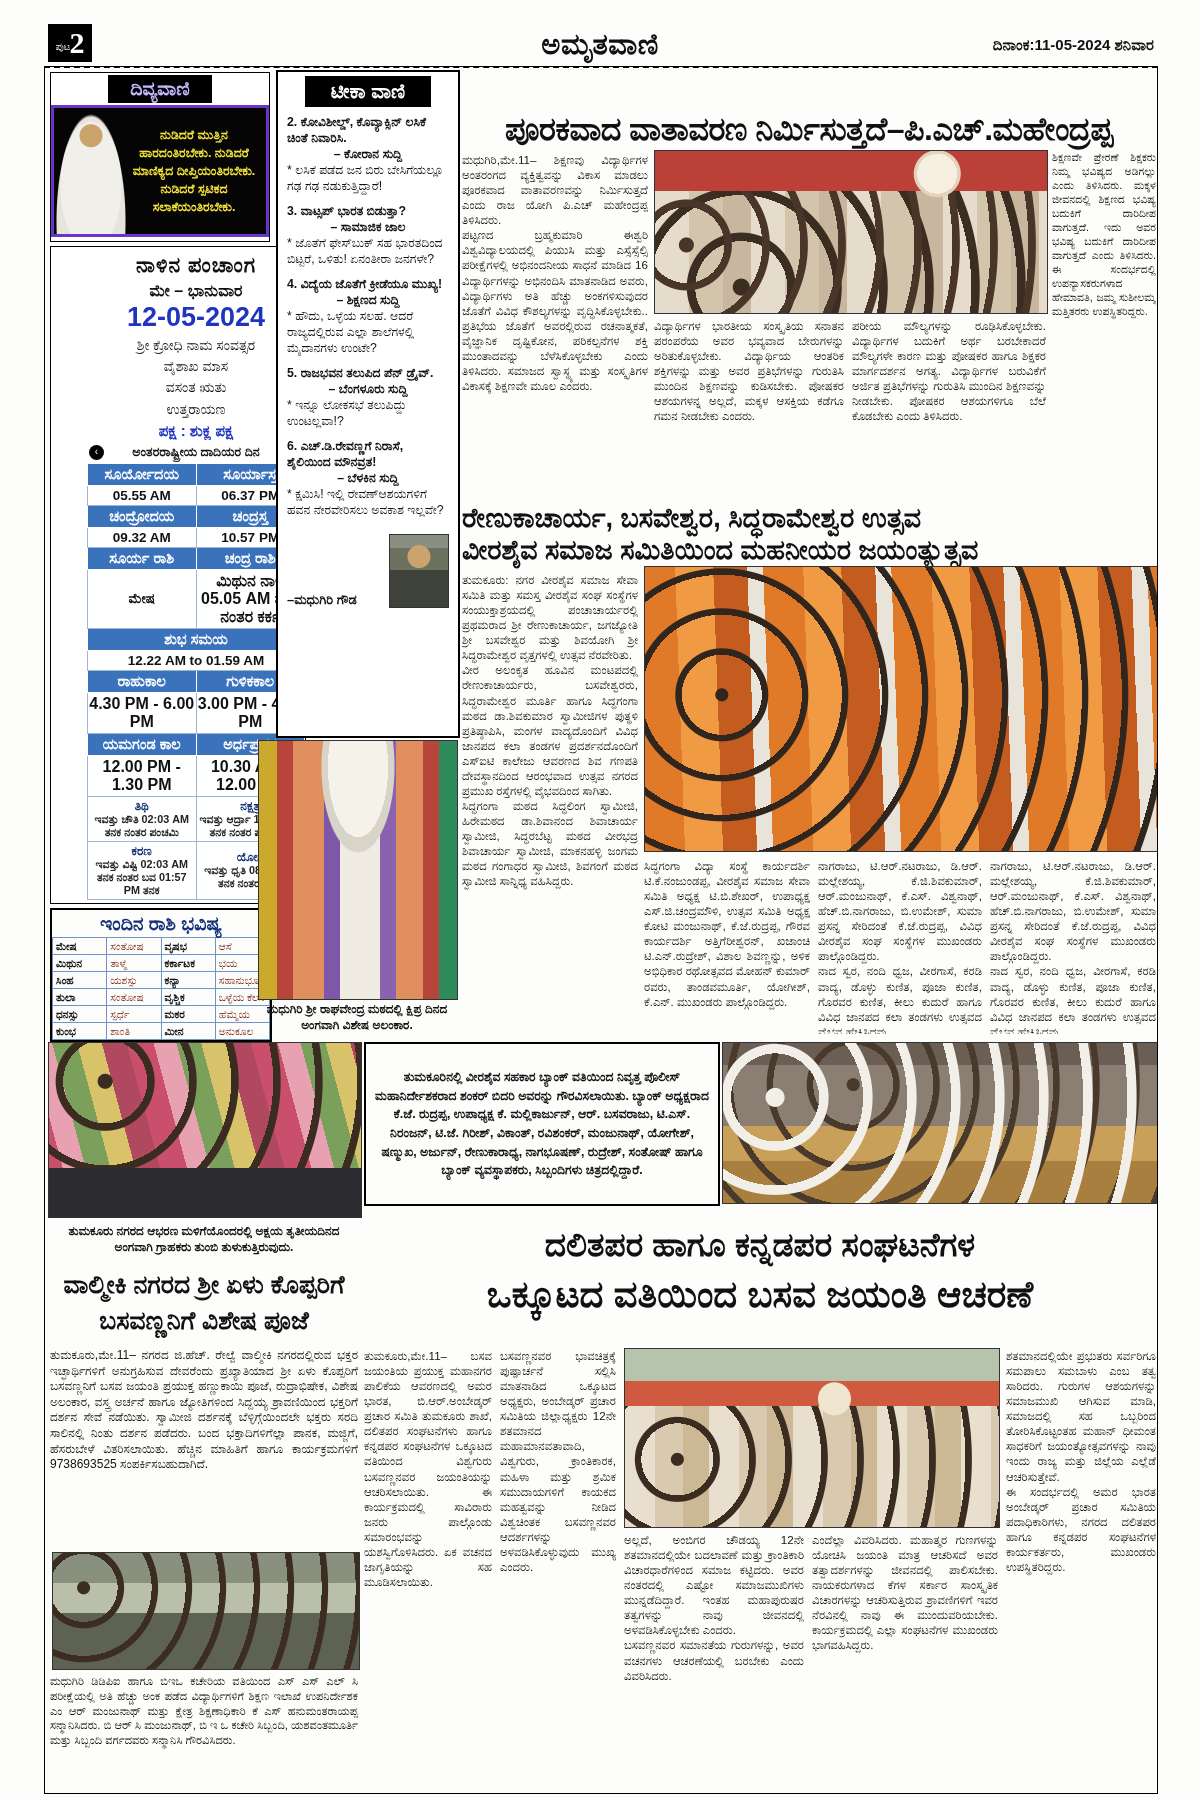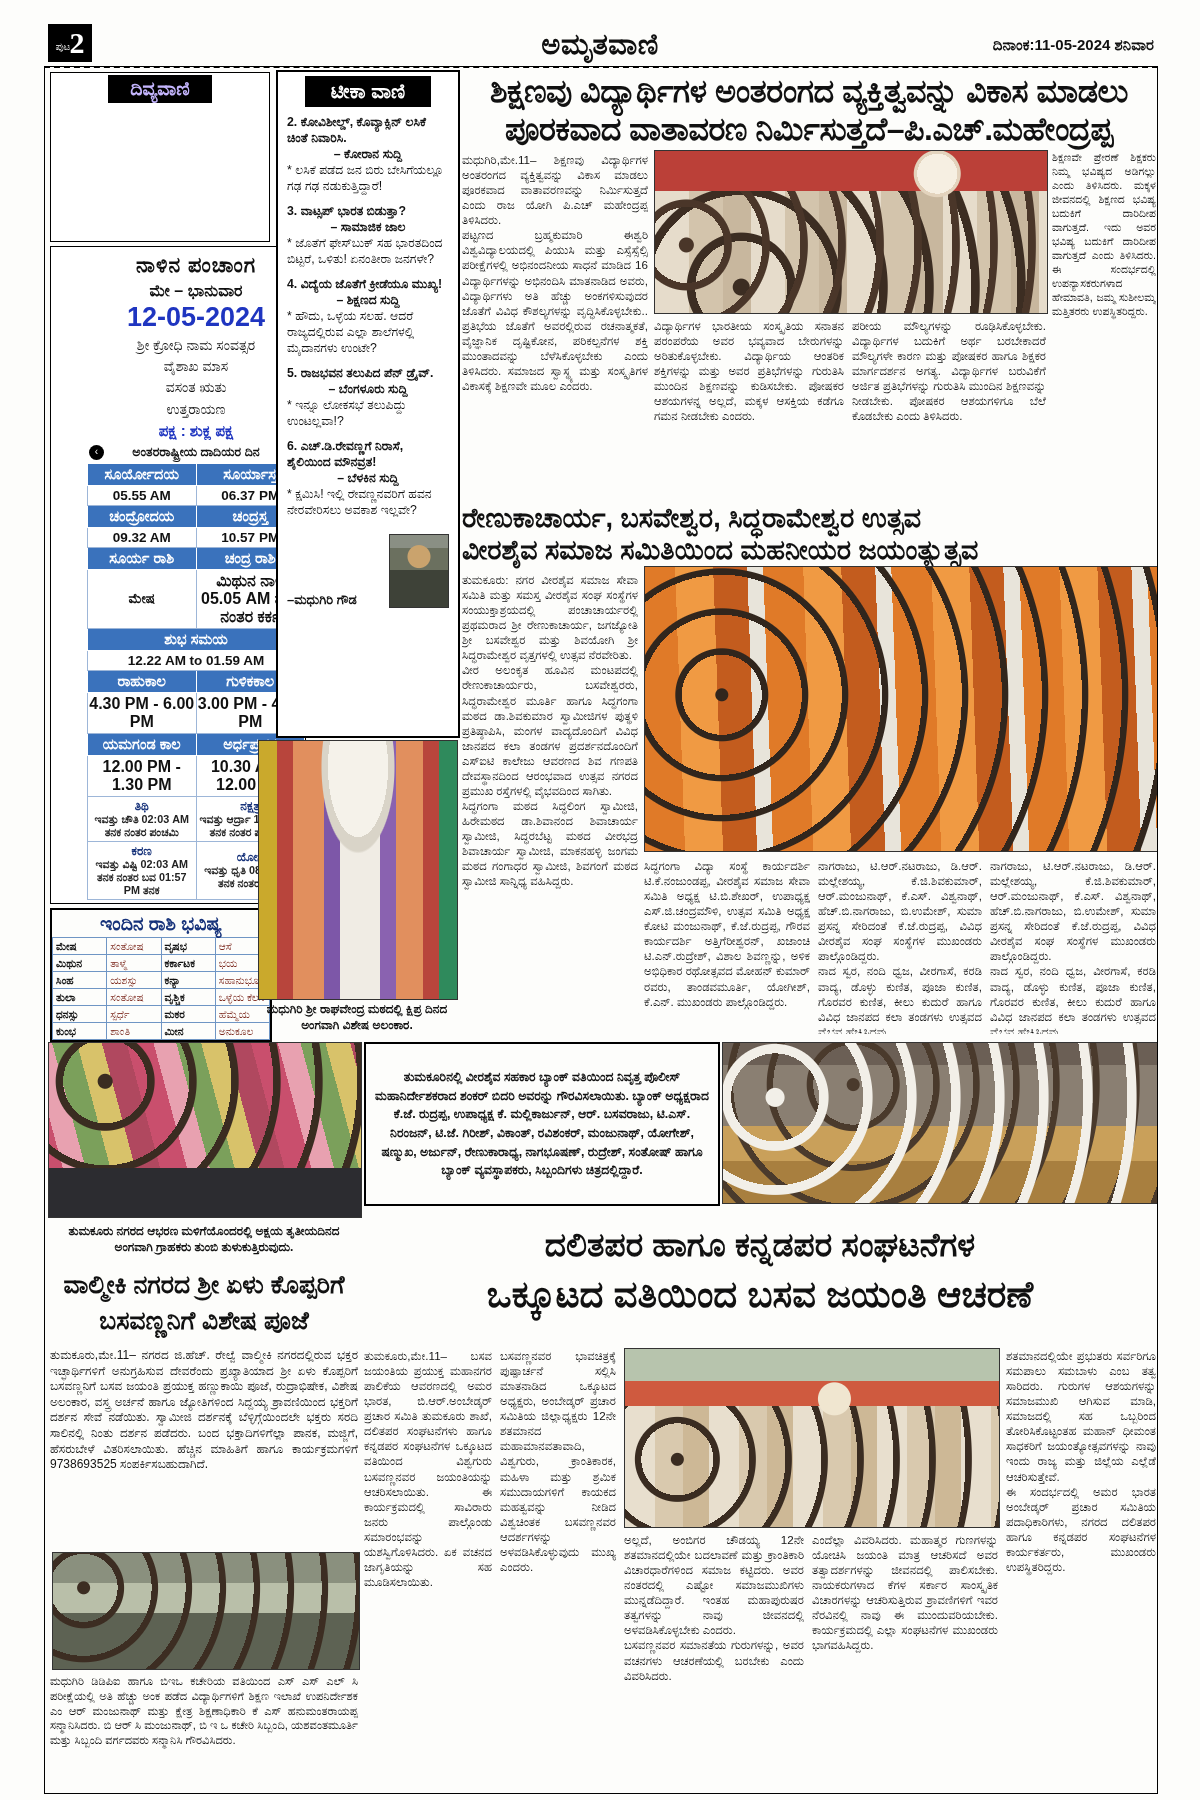--- a/index.html
+++ b/index.html
@@ -116,20 +116,24 @@
     <span class="pn">2</span>
   </div>
   <div class="abs masthead" style="left:400px;top:28px;width:400px;">ಅಮೃತವಾಣಿ</div>
   <div class="abs hdate" style="left:950px;top:36px;width:204px;">ದಿನಾಂಕ:11-05-2024 ಶನಿವಾರ</div>
   <div class="abs dash" style="left:44px;top:66px;width:1114px;height:0;"></div>
 
   <div class="abs bx" style="left:50px;top:72px;width:218px;height:168px;">
     <div class="dv-head">
       <span>ದಿವ್ಯವಾಣಿ</span>
     </div>
+    <div class="dvimg" style="height:126px;">
+      <div class="saint"></div>
+      <div class="dvq">ನುಡಿದರೆ ಮುತ್ತಿನ ಹಾರದಂತಿರಬೇಕು. ನುಡಿದರೆ ಮಾಣಿಕ್ಯದ ದೀಪ್ತಿಯಂತಿರಬೇಕು. ನುಡಿದರೆ ಸ್ಪಟಿಕದ ಸಲಾಕೆಯಂತಿರಬೇಕು.</div>
+    </div>
   </div>
 
   <div class="abs bx pan" style="left:50px;top:246px;width:218px;height:656px;">
     <div class="t1">ನಾಳಿನ ಪಂಚಾಂಗ</div>
     <div class="t2">ಮೇ – ಭಾನುವಾರ</div>
     <div class="t3">12-05-2024</div>
     <div class="t4">ಶ್ರೀ ಕ್ರೋಧಿ ನಾಮ ಸಂವತ್ಸರ</div>
     <div class="t4">ವೈಶಾಖ ಮಾಸ</div>
     <div class="t4">ವಸಂತ ಋತು</div>
     <div class="t4">ಉತ್ತರಾಯಣ</div>
@@ -278,33 +282,32 @@
         <div>* ಹೌದು, ಒಳ್ಳೆಯ ಸಲಹೆ. ಆದರೆ ರಾಜ್ಯದಲ್ಲಿರುವ ಎಲ್ಲಾ ಶಾಲೆಗಳಲ್ಲಿ ಮೈದಾನಗಳು ಉಂಟೇ?</div>
       </div>
       <div class="tk-item">
         <div class="h">5. ರಾಜಭವನ ತಲುಪಿದ ಪೆನ್ ಡ್ರೈವ್.</div>
         <div class="s">– ಬೆಂಗಳೂರು ಸುದ್ದಿ</div>
         <div>* ಇನ್ನೂ ಲೋಕಸಭೆ ತಲುಪಿದ್ದು ಉಂಟಲ್ಲವಾ!?</div>
       </div>
       <div class="tk-item">
         <div class="h">6. ಎಚ್.ಡಿ.ರೇವಣ್ಣಗೆ ನಿರಾಸೆ, ಶೈಲಿಯಿಂದ ಮೌನವ್ರತ!</div>
         <div class="s">– ಬೆಳಕಿನ ಸುದ್ದಿ</div>
-        <div>* ಕ್ಷಮಿಸಿ! ಇಲ್ಲಿ ರೇವಣ್ಣನವರಿಗೆ ಹವನ ನೇರವೇರಿಸಲು ಅವಕಾಶ ಇಲ್ಲವೇ?</div>
+        <div>* ಕ್ಷಮಿಸಿ! ಇಲ್ಲಿ ರೇವಣ್ಆಶಯಗಳಿಗೆ ಹವನ ನೇರವೇರಿಸಲು ಅವಕಾಶ ಇಲ್ಲವೇ?</div>
       </div>
     </div>
     <div class="sigrow">
       <div class="sig">–ಮಧುಗಿರಿ ಗೌಡ</div>
       <div class="photo ph-sig" style="width:58px;height:72px;"></div>
     </div>
   </div>
 
   <div class="abs photo ph-idol" style="left:258px;top:740px;width:198px;height:258px;"></div>
   <div class="abs cap" style="left:256px;top:1002px;width:202px;">ಮಧುಗಿರಿ ಶ್ರೀ ರಾಘವೇಂದ್ರ ಮಠದಲ್ಲಿ ಕ್ಷಿಪ್ರ ದಿನದ ಅಂಗವಾಗಿ ವಿಶೇಷ ಅಲಂಕಾರ.</div>
 
-  <div class="abs h1a" style="left:462px;top:72px;width:694px;">ಶಿಕ್ಷಣವು ವಿದ್ಯಾರ್ಥಿಗಳ ಅಂತರಂಗದ ವ್ಯಕ್ತಿತ್ವವನ್ನು ವಿಕಾಸ ಮಾಡಲು</div>
   <div class="abs h1a" style="left:462px;top:110px;width:694px;">ಪೂರಕವಾದ ವಾತಾವರಣ ನಿರ್ಮಿಸುತ್ತದೆ–ಪಿ.ಎಚ್.ಮಹೇಂದ್ರಪ್ಪ</div>
 
   <div class="abs body" style="left:462px;top:152px;width:186px;height:348px;">ಮಧುಗಿರಿ,ಮೇ.11– ಶಿಕ್ಷಣವು ವಿದ್ಯಾರ್ಥಿಗಳ ಅಂತರಂಗದ ವ್ಯಕ್ತಿತ್ವವನ್ನು ವಿಕಾಸ ಮಾಡಲು ಪೂರಕವಾದ ವಾತಾವರಣವನ್ನು ನಿರ್ಮಿಸುತ್ತದೆ ಎಂದು ರಾಜ ಯೋಗಿ ಪಿ.ಎಚ್ ಮಹೇಂದ್ರಪ್ಪ ತಿಳಿಸಿದರು.
 ಪಟ್ಟಣದ ಬ್ರಹ್ಮಕುಮಾರಿ ಈಶ್ವರಿ ವಿಶ್ವವಿದ್ಯಾಲಯದಲ್ಲಿ ಪಿಯುಸಿ ಮತ್ತು ಎಸ್ಸೆಸ್ಸೆಲ್ಸಿ ಪರೀಕ್ಷೆಗಳಲ್ಲಿ ಅಭಿನಂದನೀಯ ಸಾಧನೆ ಮಾಡಿದ 16 ವಿದ್ಯಾರ್ಥಿಗಳನ್ನು ಅಭಿನಂದಿಸಿ ಮಾತನಾಡಿದ ಅವರು, ವಿದ್ಯಾರ್ಥಿಗಳು ಅತಿ ಹೆಚ್ಚು ಅಂಕಗಳಿಸುವುದರ ಜೊತೆಗೆ ವಿವಿಧ ಕೌಶಲ್ಯಗಳನ್ನು ವೃದ್ಧಿಸಿಕೊಳ್ಳಬೇಕು.. ಪ್ರತಿಭೆಯ ಜೊತೆಗೆ ಅವರಲ್ಲಿರುವ ರಚನಾತ್ಮಕತೆ, ವೈಜ್ಞಾನಿಕ ದೃಷ್ಟಿಕೋನ, ಪರಿಕಲ್ಪನೆಗಳ ಶಕ್ತಿ ಮುಂತಾದವನ್ನು ಬೆಳೆಸಿಕೊಳ್ಳಬೇಕು ಎಂದು ತಿಳಿಸಿದರು. ಸಮಾಜದ ಸ್ವಾಸ್ಥ್ಯ ಮತ್ತು ಸಂಸ್ಕೃತಿಗಳ ವಿಕಾಸಕ್ಕೆ ಶಿಕ್ಷಣವೇ ಮೂಲ ಎಂದರು.</div>
   <div class="abs photo ph-award" style="left:654px;top:150px;width:392px;height:162px;"></div>
   <div class="abs body sm" style="left:1052px;top:150px;width:104px;height:350px;">ಶಿಕ್ಷಣವೇ ಪ್ರೇರಣೆ ಶಿಕ್ಷಕರು ನಿಮ್ಮ ಭವಿಷ್ಯದ ಅಡಿಗಲ್ಲು ಎಂದು ತಿಳಿಸಿದರು. ಮಕ್ಕಳ ಜೀವನದಲ್ಲಿ ಶಿಕ್ಷಣದ ಭವಿಷ್ಯ ಬದುಕಿಗೆ ದಾರಿದೀಪ ವಾಗುತ್ತದೆ. ಇದು ಅವರ ಭವಿಷ್ಯ ಬದುಕಿಗೆ ದಾರಿದೀಪ ವಾಗುತ್ತದೆ ಎಂದು ತಿಳಿಸಿದರು. ಈ ಸಂದರ್ಭದಲ್ಲಿ ಉಪನ್ಯಾಸಕರುಗಳಾದ ಹೇಮಾವತಿ, ಜಮ್ಮ ಸುಶೀಲಮ್ಮ ಮತ್ತಿತರರು ಉಪಸ್ಥಿತರಿದ್ದರು.</div>
   <div class="abs body" style="left:654px;top:318px;width:190px;height:182px;">ವಿದ್ಯಾರ್ಥಿಗಳ ಭಾರತೀಯ ಸಂಸ್ಕೃತಿಯ ಸನಾತನ ಪರಂಪರೆಯ ಅವರ ಭವ್ಯವಾದ ಬೇರುಗಳನ್ನು ಅರಿತುಕೊಳ್ಳಬೇಕು. ವಿದ್ಯಾರ್ಥಿಯ ಆಂತರಿಕ ಶಕ್ತಿಗಳನ್ನು ಮತ್ತು ಅವರ ಪ್ರತಿಭೆಗಳನ್ನು ಗುರುತಿಸಿ ಮುಂದಿನ ಶಿಕ್ಷಣವನ್ನು ಕುಡಿಸಬೇಕು. ಪೋಷಕರ ಆಶಯಗಳನ್ನ ಅಲ್ಲದೆ, ಮಕ್ಕಳ ಆಸಕ್ತಿಯ ಕಡೆಗೂ ಗಮನ ನೀಡಬೇಕು ಎಂದರು.</div>
   <div class="abs body" style="left:852px;top:318px;width:194px;height:182px;">ಪರೀಯ ಮೌಲ್ಯಗಳನ್ನು ರೂಢಿಸಿಕೊಳ್ಳಬೇಕು. ವಿದ್ಯಾರ್ಥಿಗಳ ಬದುಕಿಗೆ ಅರ್ಥ ಬರಬೇಕಾದರೆ ಮೌಲ್ಯಗಳೇ ಕಾರಣ ಮತ್ತು ಪೋಷಕರ ಹಾಗೂ ಶಿಕ್ಷಕರ ಮಾರ್ಗದರ್ಶನ ಅಗತ್ಯ. ವಿದ್ಯಾರ್ಥಿಗಳ ಬರುವಿಕೆಗೆ ಅರ್ಜಿತ ಪ್ರತಿಭೆಗಳನ್ನು ಗುರುತಿಸಿ ಮುಂದಿನ ಶಿಕ್ಷಣವನ್ನು ನೀಡಬೇಕು. ಪೋಷಕರ ಆಶಯಗಳಿಗೂ ಬೆಲೆ ಕೊಡಬೇಕು ಎಂದು ತಿಳಿಸಿದರು.</div>
 
   <div class="abs h2a" style="left:462px;top:502px;width:590px;text-align:left;">ರೇಣುಕಾಚಾರ್ಯ, ಬಸವೇಶ್ವರ, ಸಿದ್ಧರಾಮೇಶ್ವರ ಉತ್ಸವ</div>

